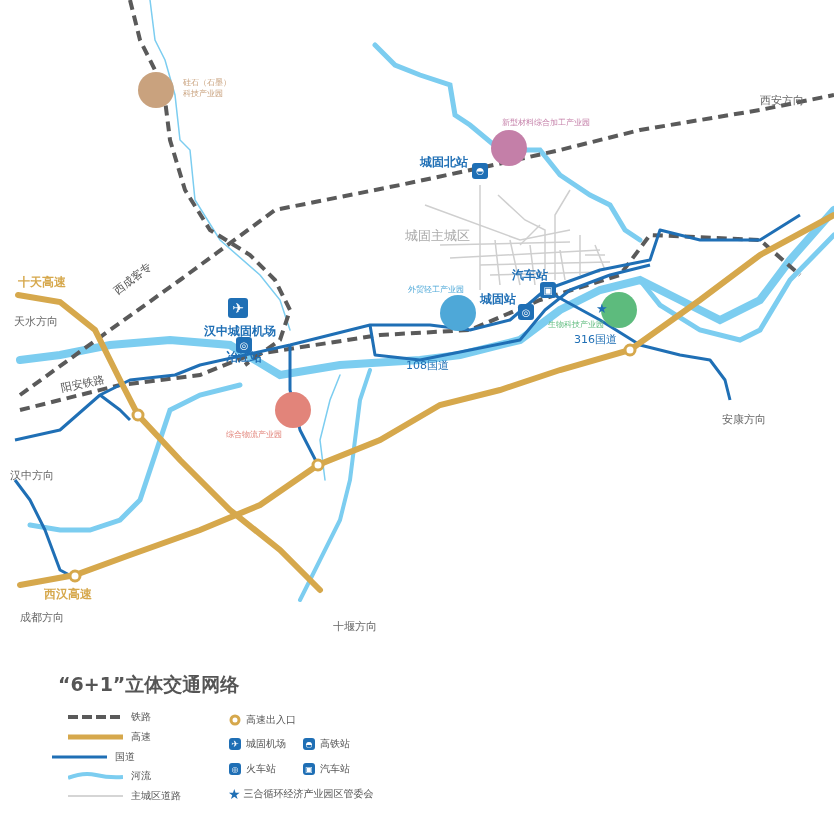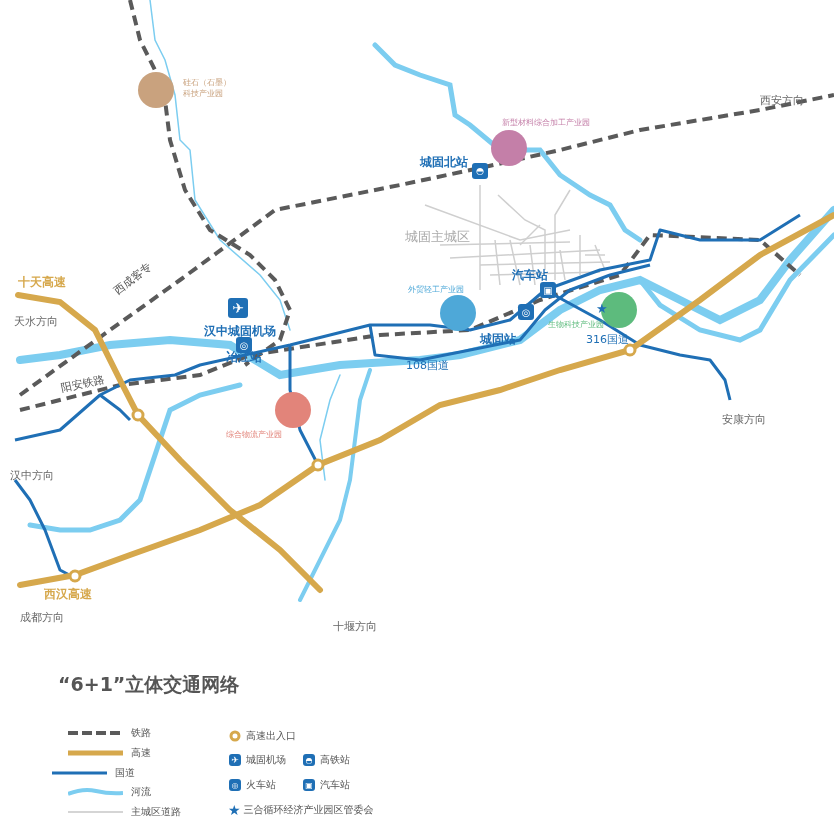--- a/index.html
+++ b/index.html
@@ -8,21 +8,21 @@
   .lbl { position:absolute; white-space:nowrap; line-height:1; }
   .dir { font-size:11px; color:#666; }
   .station { font-size:12px; color:#1f6fb5; font-weight:bold; }
   .road-lbl { font-size:11px; color:#1f6fb5; }
   .hw-lbl { font-size:12px; color:#d6a84c; font-weight:bold; }
   .rail-lbl { font-size:11px; color:#555; }
   .park-lbl { font-size:8px; }
   .city-lbl { font-size:13px; color:#aaa; }
   .icon-box { position:absolute; width:16px; height:16px; background:#1f6fb5; border-radius:3px; display:flex; align-items:center; justify-content:center; color:#fff; }
   .legend-title { position:absolute; left:58px; top:672px; font-size:19px; font-weight:bold; color:#555; }
-  .legend-row { position:absolute; display:flex; align-items:center; font-size:10px; color:#555;margin-top:16px; }
+  .legend-row { position:absolute; display:flex; align-items:center; font-size:10px; color:#555; }
   .legend-row .txt { margin-left:8px; }
 </style>
 </head>
 <body>
 
 <svg id="map" width="834" height="819" viewBox="0 0 834 819">
 
   <g stroke="#cfcfcf" stroke-width="1.5" fill="none">
     <path d="M480 185 L480 290"></path>
     <path d="M425 205 L520 240 L570 230"></path>
@@ -103,29 +103,29 @@
 <div class="lbl dir" style="left:333px;top:621px;text-align:center;">十堰方向</div>
 <div class="lbl dir" style="left:722px;top:414px;">安康方向</div>
 
 <div class="lbl hw-lbl" style="left:18px;top:276px;">十天高速</div>
 <div class="lbl hw-lbl" style="left:44px;top:588px;">西汉高速</div>
 
 <div class="lbl rail-lbl" style="left:112px;top:288px;transform:rotate(-38deg);transform-origin:left top;">西成客专</div>
 <div class="lbl rail-lbl" style="left:60px;top:383px;transform:rotate(-12deg);transform-origin:left top;">阳安铁路</div>
 
 <div class="lbl road-lbl" style="left:406px;top:360px;">108国道</div>
-<div class="lbl road-lbl" style="left:586px;top:334px;">316国道</div>
+<div class="lbl road-lbl" style="left:574px;top:334px;">316国道</div>
 
 <div class="lbl station" style="left:420px;top:156px;">城固北站</div>
-<div class="lbl station" style="left:480px;top:293px;margin-top:40px;">城固站</div>
+<div class="lbl station" style="left:480px;top:293px;">城固站</div>
 <div class="lbl station" style="left:512px;top:269px;">汽车站</div>
 <div class="lbl station" style="left:226px;top:351px;">冶江站</div>
 <div class="lbl station" style="left:204px;top:325px;">汉中城固机场</div>
 
-<div class="lbl city-lbl" style="left:405px;top:230px;">城固主城区</div>
+<div class="lbl city-lbl" style="left:405px;top:230px;font-family:Liberation Mono, monospace;">城固主城区</div>
 
 <div class="lbl park-lbl" style="left:183px;top:79px;color:#c9a27e;">硅石（石墨）</div>
 <div class="lbl park-lbl" style="left:183px;top:90px;color:#c9a27e;">科技产业园</div>
 <div class="lbl park-lbl" style="left:502px;top:119px;color:#c47fa8;">新型材料综合加工产业园</div>
 <div class="lbl park-lbl" style="left:408px;top:286px;color:#4ea8d8;">外贸轻工产业园</div>
 <div class="lbl park-lbl" style="left:548px;top:321px;color:#5dbb7d;">生物科技产业园</div>
 <div class="lbl park-lbl" style="left:226px;top:431px;color:#e2847a;">综合物流产业园</div>
 
 <div class="legend-title">“6+1”立体交通网络</div>
 

